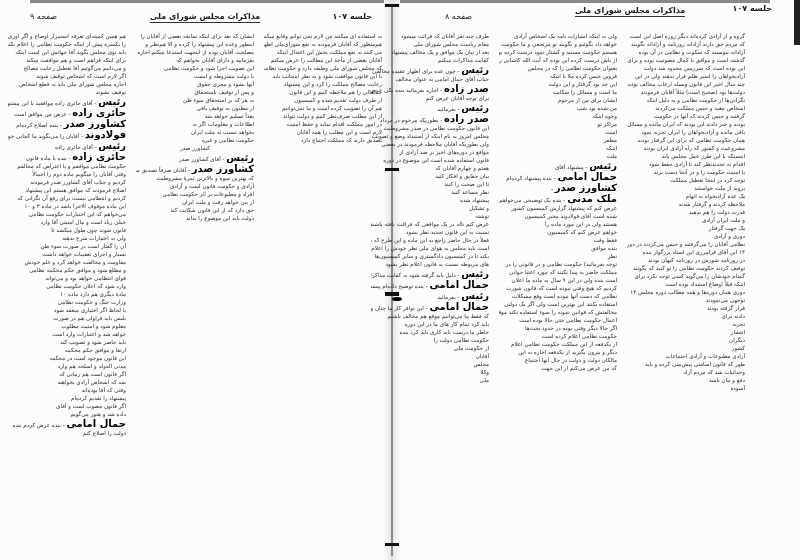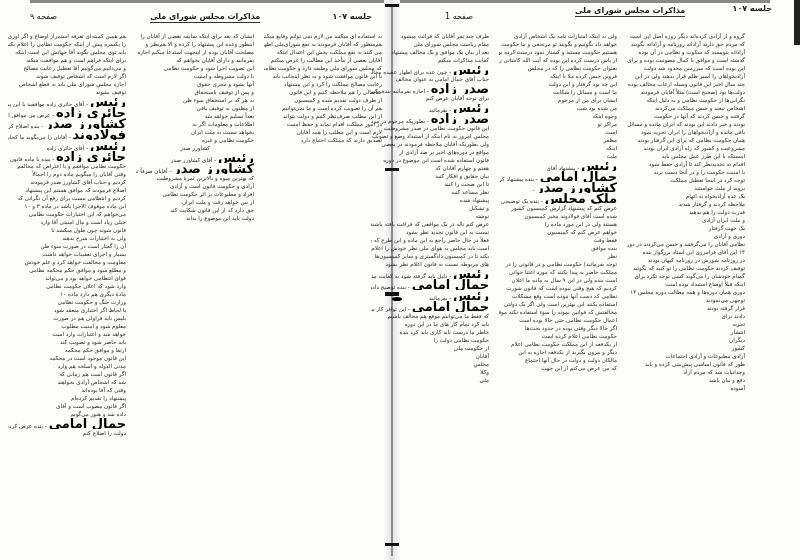--- a/index.html
+++ b/index.html
@@ -19,21 +19,21 @@
   .page.left .h-title { left:150px; }
   .page.left .h-page { left:30px; }
   .page.right .h-session { right:28px; top:-8px; }
   .page.right .h-title { left:175px; top:-6px; }
   .page.right .h-page { left:45px; }
   .cols { position:absolute; top:32px; bottom:10px; direction:rtl; }
   .page.left .cols { left:15px; right:10px; }
   .page.right .cols { left:30px; right:55px; }
   .col { position:absolute; top:0; bottom:0; overflow:hidden; font-size:5.6px; line-height:8px; text-align:justify; color:#2b2b2b; }
   .col .line { white-space:nowrap; overflow:hidden; height:8px; }
-  .col .speaker { font-weight:bold; font-size:13px; line-height:11px; height:11px; color:#000; }
+  .col .speaker { font-weight:bold; font-size:10px; line-height:11px; height:11px; color:#000; }
   .col .center { text-align:center; }
   .c1 { right:0; width:118px; }
   .c2 { right:128px; width:118px; }
   .c3 { right:256px; width:118px; }
   .gutter { position:absolute; left:384px; top:0; width:16px; height:560px; background:linear-gradient(to right,#fafafa 0%,#e9e9e9 40%,#dcdcdc 50%,#e9e9e9 60%,#fafafa 100%); }
   .gutter .stitch { position:absolute; left:7px; top:4px; width:2px; height:552px; background:#444; opacity:.55; }
   .gutter .binding { position:absolute; left:1px; width:14px; height:3px; background:#111; }
   .edge-mark { position:absolute; right:0; top:0; width:6px; height:45px; background:#222; }
   .scan-smudge { position:absolute; background:#000; border-radius:50%; }
 </style>
@@ -150,21 +150,21 @@
     <div class="binding" style="top:168px"></div>
     <div class="binding" style="top:292px;height:4px"></div>
     <div class="binding" style="top:543px"></div>
   </div>
 
   <div class="page right">
     <div class="topline"></div>
     <div class="header">
       <span class="h-session">جلسه ۱۰۷</span>
       <span class="h-title">مذاکرات مجلس شورای ملی</span>
-      <span class="h-page">صفحه 1</span>
+      <span class="h-page">صفحه ۸</span>
     </div>
     <div class="cols">
       <div class="col c1">
           <div class="line">گروه و از آزادی کرده‌اند دیگر روزه اصل این است</div>
           <div class="line">که مردم حق دارند آزادانه روزنامه و آزادانه بگویند</div>
           <div class="line">آزادانه بنویسند که سکوت و نظامی در آن بوده</div>
           <div class="line">گذشته است و موافق با کمال مصونیت بوده و برای</div>
           <div class="line">این بوده است که سرزمین محدود شد دولت</div>
           <div class="line">آزادیخواهان را اسیر ظلم قرار بدهند ولی در این</div>
           <div class="line">چند سال اخیر این قانون وسیله ارعاب مخالف بوده</div>
@@ -220,21 +220,21 @@
           <div class="line">من شده بود شب</div>
           <div class="line">وجوه اینکه</div>
           <div class="line">مراکز تو</div>
           <div class="line">است</div>
           <div class="line">مظفر</div>
           <div class="line">اینکه</div>
           <div class="line">ملت</div>
           <div class="line" style="height: 11px;"><span class="speaker">رئیس</span><span> - </span><span>پیشنهاد آقای</span></div>
           <div class="line" style="height: 11px;"><span class="speaker">جمال امامی</span><span> - </span><span>بنده پیشنهاد کرده‌ام</span></div>
           <div class="line" style="height: 11px;"><span class="speaker">کشاورز صدر</span><span> - </span><span></span></div>
-          <div class="line" style="height: 11px;"><span class="speaker">ملک مجلس</span><span> - </span><span>بنده یک توضیحی می‌خواهم</span></div>
+          <div class="line" style="height: 11px;"><span class="speaker">ملک مدنی</span><span> - </span><span>بنده یک توضیحی می‌خواهم</span></div>
           <div class="line">عرض کنم که پیشنهاد گزارش کمیسیون کشور</div>
           <div class="line">شده است آقای فولادوند مخبر کمیسیون</div>
           <div class="line">هستند ولی در این مورد ماده را</div>
           <div class="line">خواهم عرض کنم که کمیسیون</div>
           <div class="line">فقط وقت</div>
           <div class="line">بنده موافق</div>
           <div class="line">نظر</div>
           <div class="line">توجه بفرمائید) حکومت نظامی و در قانونی را در</div>
           <div class="line">مملکت حاضر به پیدا بکنند که مورد اعتنا جوانی</div>
           <div class="line">است بنده ولی در این ۹ سال به ماده ما اعلان</div>

